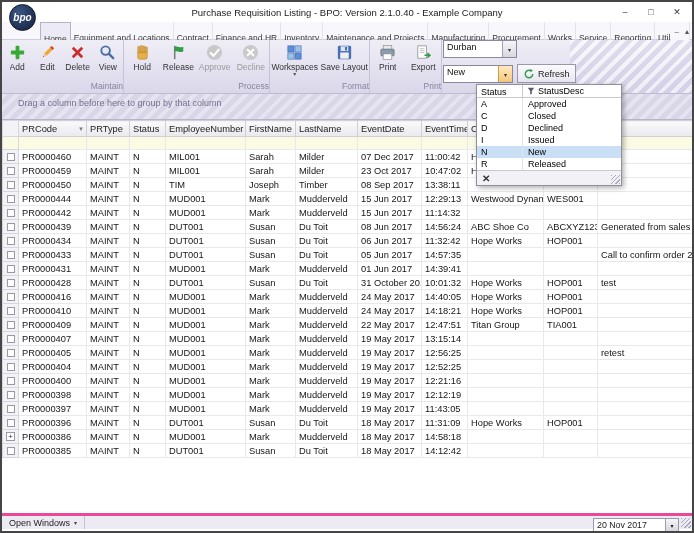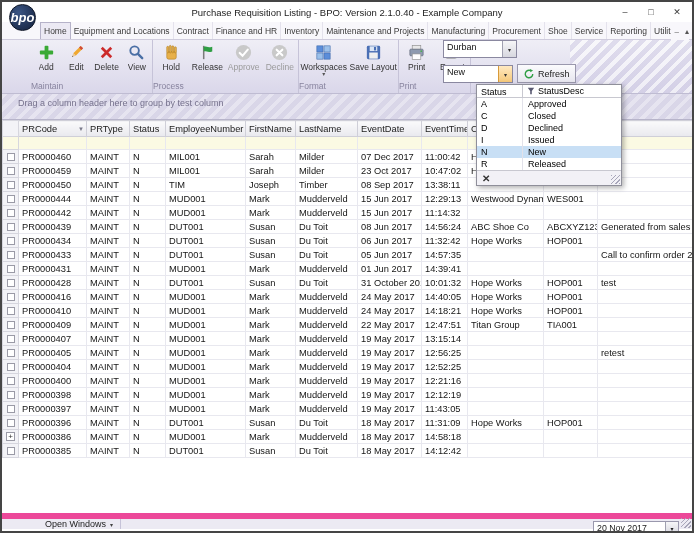--- a/index.html
+++ b/index.html
@@ -8,47 +8,47 @@
 
   .window { position:relative; width:694px; height:533px; border:2px solid #454545; background:#fff; overflow:hidden; }
 
   
   .titlebar { height:20px; background:#fff; display:flex; align-items:center; position:relative; }
   .title { flex:1; text-align:center; font-size:9.5px; color:#1c1c1c; white-space:nowrap; }
   .win-controls { position:absolute; right:2px; top:0; display:flex; height:20px; }
   .win-btn { width:26px; height:20px; display:flex; align-items:center; justify-content:center; font-size:9px; color:#3c3c3c; }
   .logo { position:absolute; left:7px; top:2px; width:27px; height:27px; border-radius:50%;
           background:radial-gradient(circle at 35% 30%, #3a5584, #131f3a); color:#fff; font-style:italic;
-          font-weight:bold; font-size:13px; display:flex; align-items:center; justify-content:center;
+          font-weight:bold; font-size:10px; display:flex; align-items:center; justify-content:center;
           z-index:6; border:1px solid #0d1526; }
 
   
   .tabbar { height:18px; background:#f8f7fb; display:flex; align-items:stretch; padding-left:38px;
             font-size:8.5px; color:#3a3a3a; border-bottom:1px solid #cfccdd; position:relative; }
-  .tab { padding:8px 3px; display:flex; align-items:center; border-right:1px solid #e4e2ec; white-space:nowrap; }
+  .tab { padding:16px 3px; display:flex; align-items:center; border-right:1px solid #e4e2ec; white-space:nowrap; }
   .tab.active { background:#eceaf4; border:1px solid #b6b3c9; border-bottom:none; }
   .tab-right-icons { position:absolute; right:3px; top:0; height:18px; display:flex; align-items:center; gap:6px;
                      font-size:8px; color:#555; background:#f8f7fb; padding-left:4px; }
 
   
   .ribbon { height:54px; background:linear-gradient(#efeef6,#dad7ea); display:flex; position:relative;
             border-bottom:1px solid #bfbcd2; }
   .ribbon::after { content:""; position:absolute; right:0; top:0; width:122px; height:100%; z-index:0;
             background:repeating-linear-gradient(135deg, rgba(255,255,255,.55) 0 4px, rgba(204,199,226,.45) 4px 9px); }
   .rib-group { display:flex; flex-direction:column; border-right:1px solid #c6c3d8; z-index:1; }
   .rib-group-0 { width:122px; } .rib-group-1 { width:146px; } .rib-group-2 { width:100px; } .rib-group-3 { width:72px; }
   .rib-buttons { flex:1; display:flex; align-items:flex-start; padding-top:2px; }
   .rib-btn { display:flex; flex-direction:column; align-items:center; font-size:8.5px; color:#333;
              padding:1px 1px; flex:1; min-width:0; text-align:center; }
   .rib-btn .icon { width:19px; height:19px; display:block; }
   .rib-btn .icon svg { width:100%; height:100%; }
   .rib-btn .rib-label { white-space:nowrap; overflow:hidden; max-width:100%; }
   .rib-btn.disabled { color:#9a9a9a; }
   .rib-btn .drop-arrow { font-size:6px; color:#555; line-height:4px; }
-  .rib-group-label { height:12px; text-align:left; font-size:8.5px; color:#87839e; }
+  .rib-group-label { height:12px; text-align:right; font-size:8.5px; color:#87839e; }
 
   .combo { position:absolute; display:flex; height:18px; background:#fff; border:1px solid #8a88a0;
            font-size:9px; align-items:stretch; z-index:2; }
   .combo .val { flex:1; padding:1px 3px 0 3px; color:#111; overflow:hidden; white-space:nowrap; }
   .combo .arrow-btn { width:14px; background:linear-gradient(#f6f6f8,#d7d7df); border-left:1px solid #a0a0b0;
            display:flex; align-items:center; justify-content:center; font-size:6px; color:#333; }
   .combo .arrow-btn.hot { background:linear-gradient(#ffe9c2,#f5c87a); border-left:1px solid #d89a3a; }
   .refresh-btn { position:absolute; display:flex; align-items:center; gap:3px; height:19px; padding:0 5px;
            background:linear-gradient(#fbfbfd,#e7e6ef); border:1px solid #9a98ad; font-size:9px; color:#222; z-index:2; }
   .refresh-btn svg { width:12px; height:12px; }
@@ -82,22 +82,22 @@
   .fp-row { display:flex; height:12px; align-items:stretch; }
   .fp-row .code { width:46px; padding-left:4px; border-right:1px solid #e2e2ea; display:flex; align-items:center; }
   .fp-row .desc { flex:1; padding-left:5px; display:flex; align-items:center; }
   .fp-row.selected { background:#c8dff5; }
   .fp-footer { height:16px; border-top:1px solid #c8c8d0; background:#f2f1f6; display:flex; align-items:center;
                padding:0 5px; position:relative; font-size:10px; color:#333; }
   .fp-grip { position:absolute; right:1px; bottom:1px; width:9px; height:9px;
              background:repeating-linear-gradient(135deg,#a8a6ba 0 1px, rgba(0,0,0,0) 1px 3px); }
 
   
-  .statusbar { height:16px; background:#eceaf3; border-top:6px solid #ec4899; display:flex; align-items:center;
-               font-size:9px; color:#222; position:relative;padding-left:36px; }
+  .statusbar { height:16px; background:#eceaf3; border-top:3px solid #ec4899; display:flex; align-items:center;
+               font-size:9px; color:#222; position:relative; }
   .open-windows { padding:0 7px; display:flex; gap:4px; align-items:center; border-right:1px solid #c6c3d8; height:100%; }
   .open-windows .caret { font-size:6px; color:#444; }
   .date-box { position:absolute; right:13px; top:2px; width:86px; height:14px; background:#fff;
               border:1px solid #9a98ad; display:flex; align-items:stretch; }
   .date-box .val { flex:1; font-size:8.8px; padding:1px 3px 0 3px; }
   .date-box .arrow-btn { width:13px; background:linear-gradient(#f6f6f8,#d7d7df); border-left:1px solid #a0a0b0;
               display:flex; align-items:center; justify-content:center; font-size:6px; }
   .sb-grip { position:absolute; right:1px; bottom:1px; width:10px; height:10px;
              background:repeating-linear-gradient(135deg,#a8a6ba 0 1px, rgba(0,0,0,0) 1px 3px); }
 
@@ -122,32 +122,32 @@
 
   <div class="tabbar" id="tabs">
       <div class="tab active">Home</div>
       <div class="tab">Equipment and Locations</div>
       <div class="tab">Contract</div>
       <div class="tab">Finance and HR</div>
       <div class="tab">Inventory</div>
       <div class="tab">Maintenance and Projects</div>
       <div class="tab">Manufacturing</div>
       <div class="tab">Procurement</div>
-      <div class="tab">Shoe</div>
+      <div class="tab">Works</div>
       <div class="tab">Service</div>
       <div class="tab">Reporting</div>
       <div class="tab">Utilities</div>
       <div class="tab-right-icons">
         <span>–</span>
         <span>▴</span>
       </div>
     </div>
 
   <div class="ribbon">
-    <div style="display:flex;padding-left:29px;" id="ribbon-groups">
+    <div style="display:flex;" id="ribbon-groups">
         <div class="rib-group rib-group-0">
           <div class="rib-buttons">
             <div class="rib-btn">
               <span class="icon"><svg viewBox="0 0 20 20">
                   <rect x="8" y="3" width="4" height="14" rx="1" fill="#3aaa35"></rect>
                   <rect x="3" y="8" width="14" height="4" rx="1" fill="#3aaa35"></rect>
                 </svg></span>
               <span class="rib-label">Add</span>
             </div>
             <div class="rib-btn">
@@ -282,21 +282,21 @@
         <svg viewBox="0 0 16 16">
             <path d="M13 8 A5 5 0 1 1 10.5 3.7" fill="none" stroke="#2f9e44" stroke-width="1.8"></path>
             <polygon points="9.2,1.2 13.4,3.2 9.8,5.8" fill="#2f9e44"></polygon>
           </svg>
       </span>
       <span>Refresh</span>
     </div>
   </div>
 
   <div class="groupbar">
-    <div class="group-hint">Drag a column header here to group by test column</div>
+    <div class="group-hint">Drag a column before here to group by that column</div>
   </div>
 
   <div class="grid-region">
     <table>
       <colgroup>
         <col class="w-sel">
           <col class="w0">
           <col class="w1">
           <col class="w2">
           <col class="w3">

